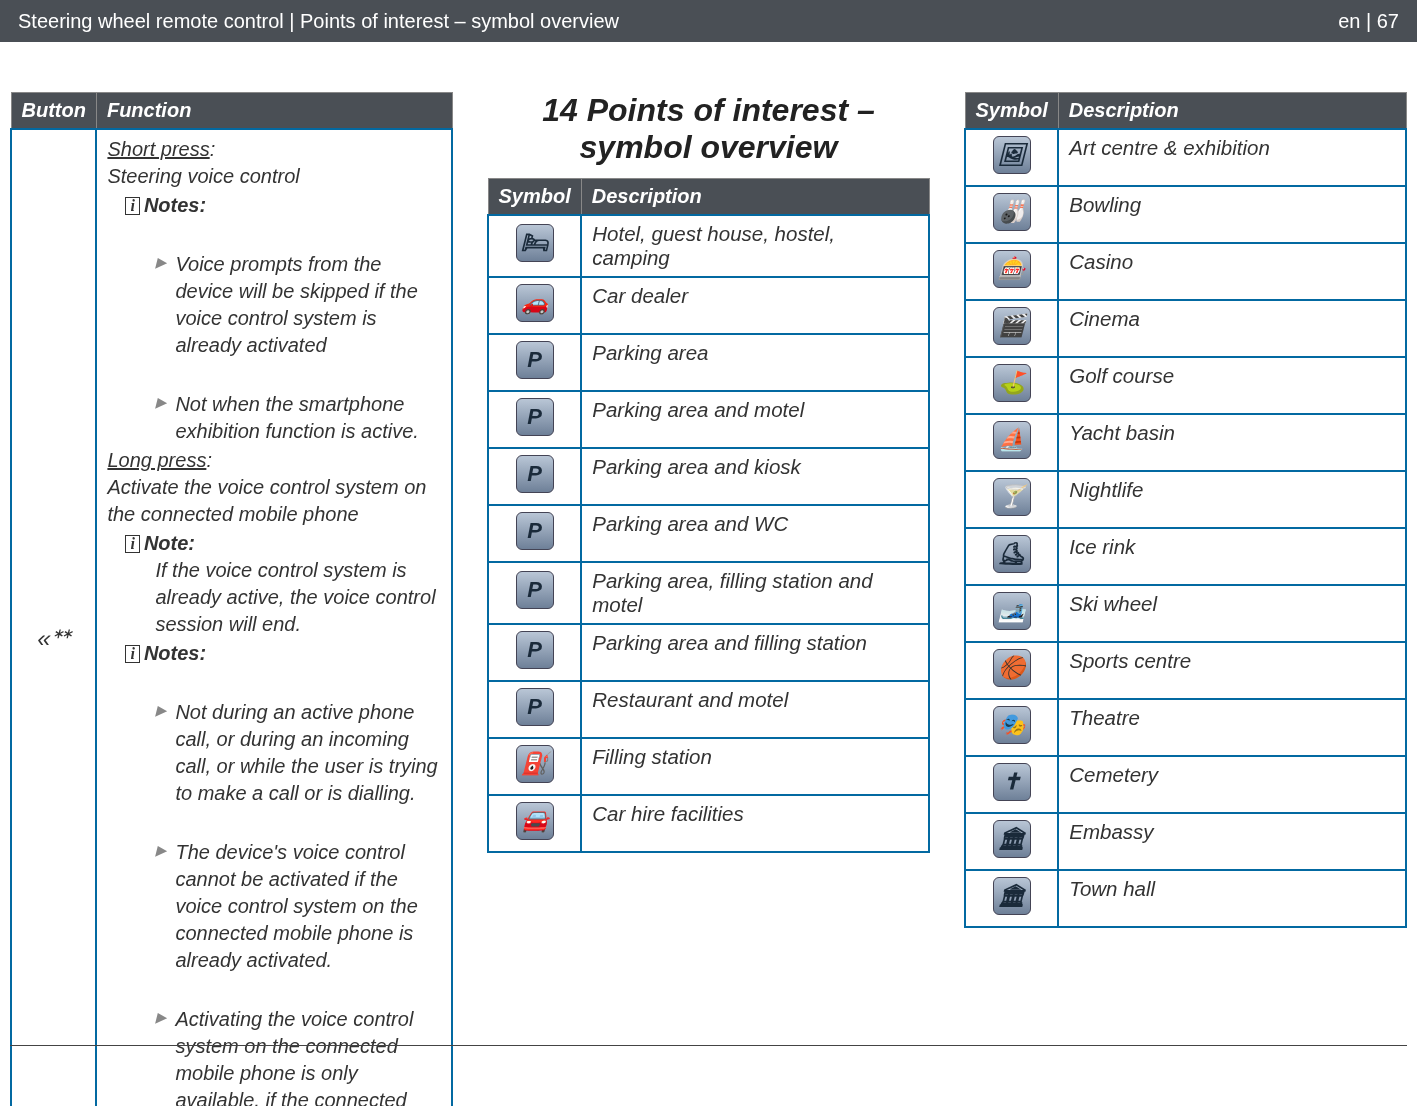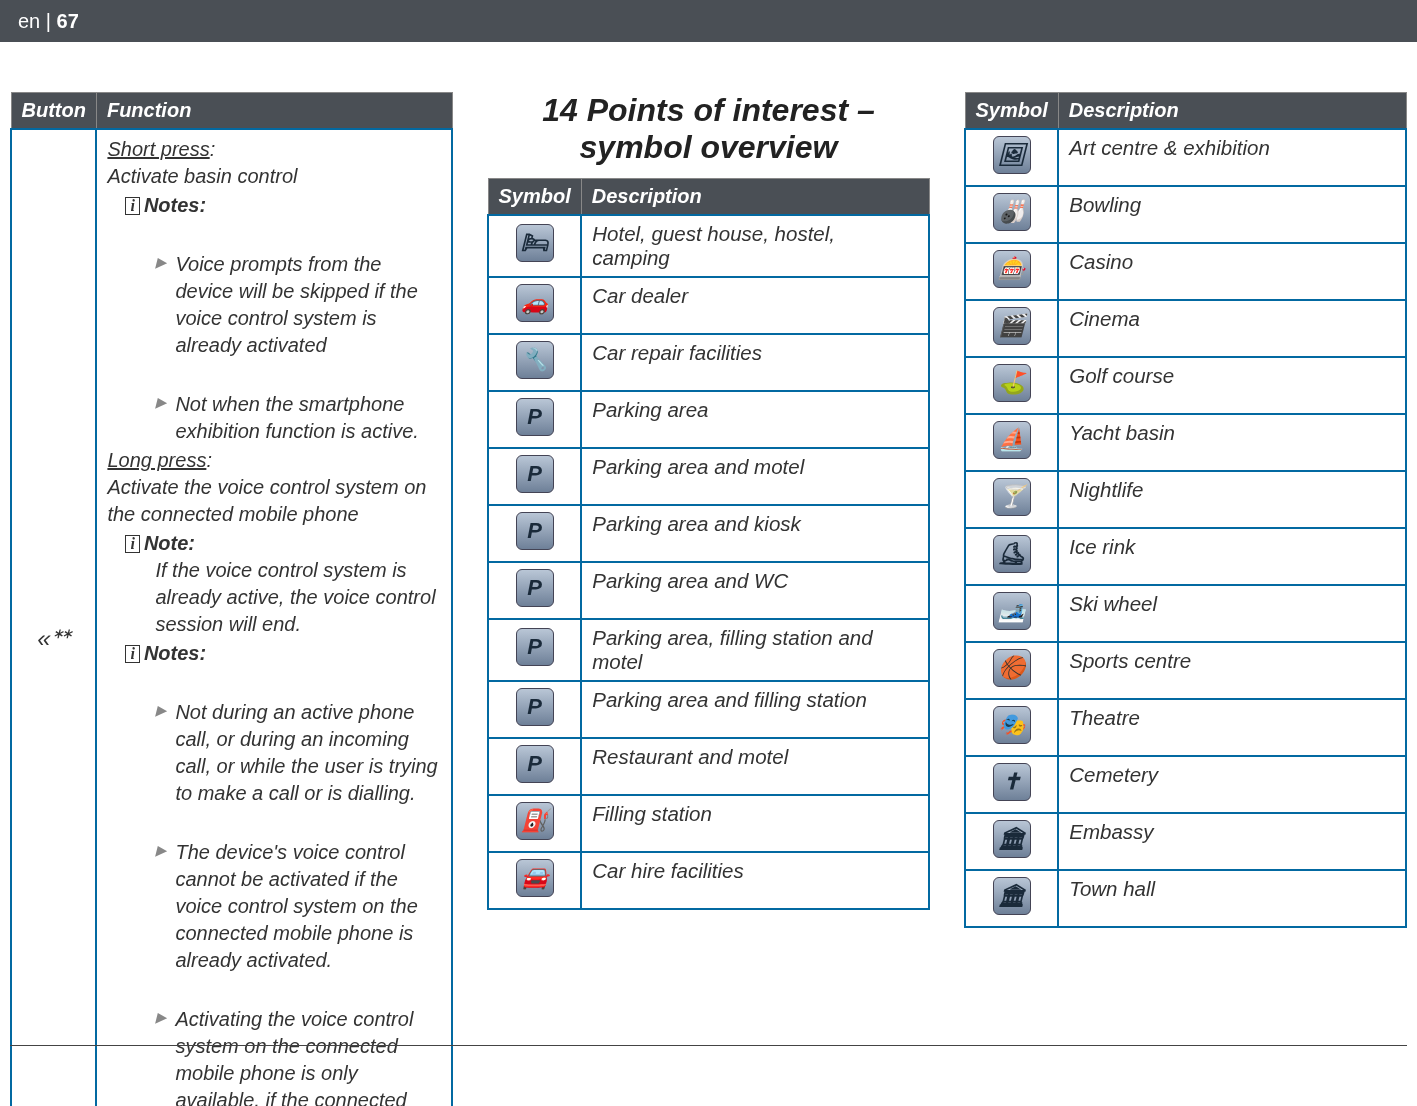--- a/index.html
+++ b/index.html
@@ -16,21 +16,21 @@
     color: #fff;
     height: 42px;
     display: flex;
     align-items: center;
     justify-content: space-between;
     padding: 0 18px;
     font-size: 20px;
   }
   .header-title { font-weight: 400; }
   .header-page { font-weight: 400; }
-  .header-page b { font-weight: 700; }
+  .header-page b { font-weight: 400; }
   .content {
     display: flex;
     gap: 34px;
     padding: 50px 10px 10px 10px;
     font-style: italic;
   }
   .col { flex: 1; }
   .col-title {
     font-size: 32px;
     font-weight: 700;
@@ -123,20 +123,21 @@
   .footer-rule {
     position: absolute;
     left: 10px; right: 10px; bottom: 60px;
     border-top: 1px solid #444;
   }
 </style>
 </head>
 <body>
 
 <div class="header-bar">
+  <span class="header-title">Steering wheel remote control | Points of interest – symbol overview</span>
   <span class="header-page">
     <span>en</span> | <b>67</b>
   </span>
 </div>
 
 <div class="content">
 
   <div class="col">
     <table class="tbl">
       <thead>
@@ -146,21 +147,21 @@
         </tr>
       </thead>
       <tbody>
         <tr>
           <td class="sym-cell">
             <span class="voice-icon">«ᕯ</span>
           </td>
           <td>
             <div class="func-body">
               <div><span class="underline">Short press</span>:</div>
-              <div>Activate basin control</div>
+              <div>Steering voice control</div>
               <div class="note-block">
                 <span class="info-icon">i</span><span class="note-label">Notes:</span>
                 <ul class="arrow">
                   <li>Voice prompts from the device will be skipped if the voice control system is already activated</li>
                   <li>Not when the smartphone exhibition function is active.</li>
                 </ul>
               </div>
               <div><span class="underline">Long press</span>:</div>
               <div>Activate the voice control system on the connected mobile phone</div>
               <div class="note-block">
@@ -194,24 +195,20 @@
       <tbody id="mid-body">
           <tr>
             <td class="sym-cell"><span class="poi-icon" data-glyph="🛏"></span></td>
             <td>Hotel, guest house, hostel, camping</td>
           </tr>
           <tr>
             <td class="sym-cell"><span class="poi-icon" data-glyph="🚗"></span></td>
             <td>Car dealer</td>
           </tr>
           <tr>
-            <td class="sym-cell"><span class="poi-icon" data-glyph="🔧"></span></td>
-            <td>Car repair facilities</td>
-          </tr>
-          <tr>
             <td class="sym-cell"><span class="poi-icon" data-glyph="P"></span></td>
             <td>Parking area</td>
           </tr>
           <tr>
             <td class="sym-cell"><span class="poi-icon" data-glyph="P"></span></td>
             <td>Parking area and motel</td>
           </tr>
           <tr>
             <td class="sym-cell"><span class="poi-icon" data-glyph="P"></span></td>
             <td>Parking area and kiosk</td>

